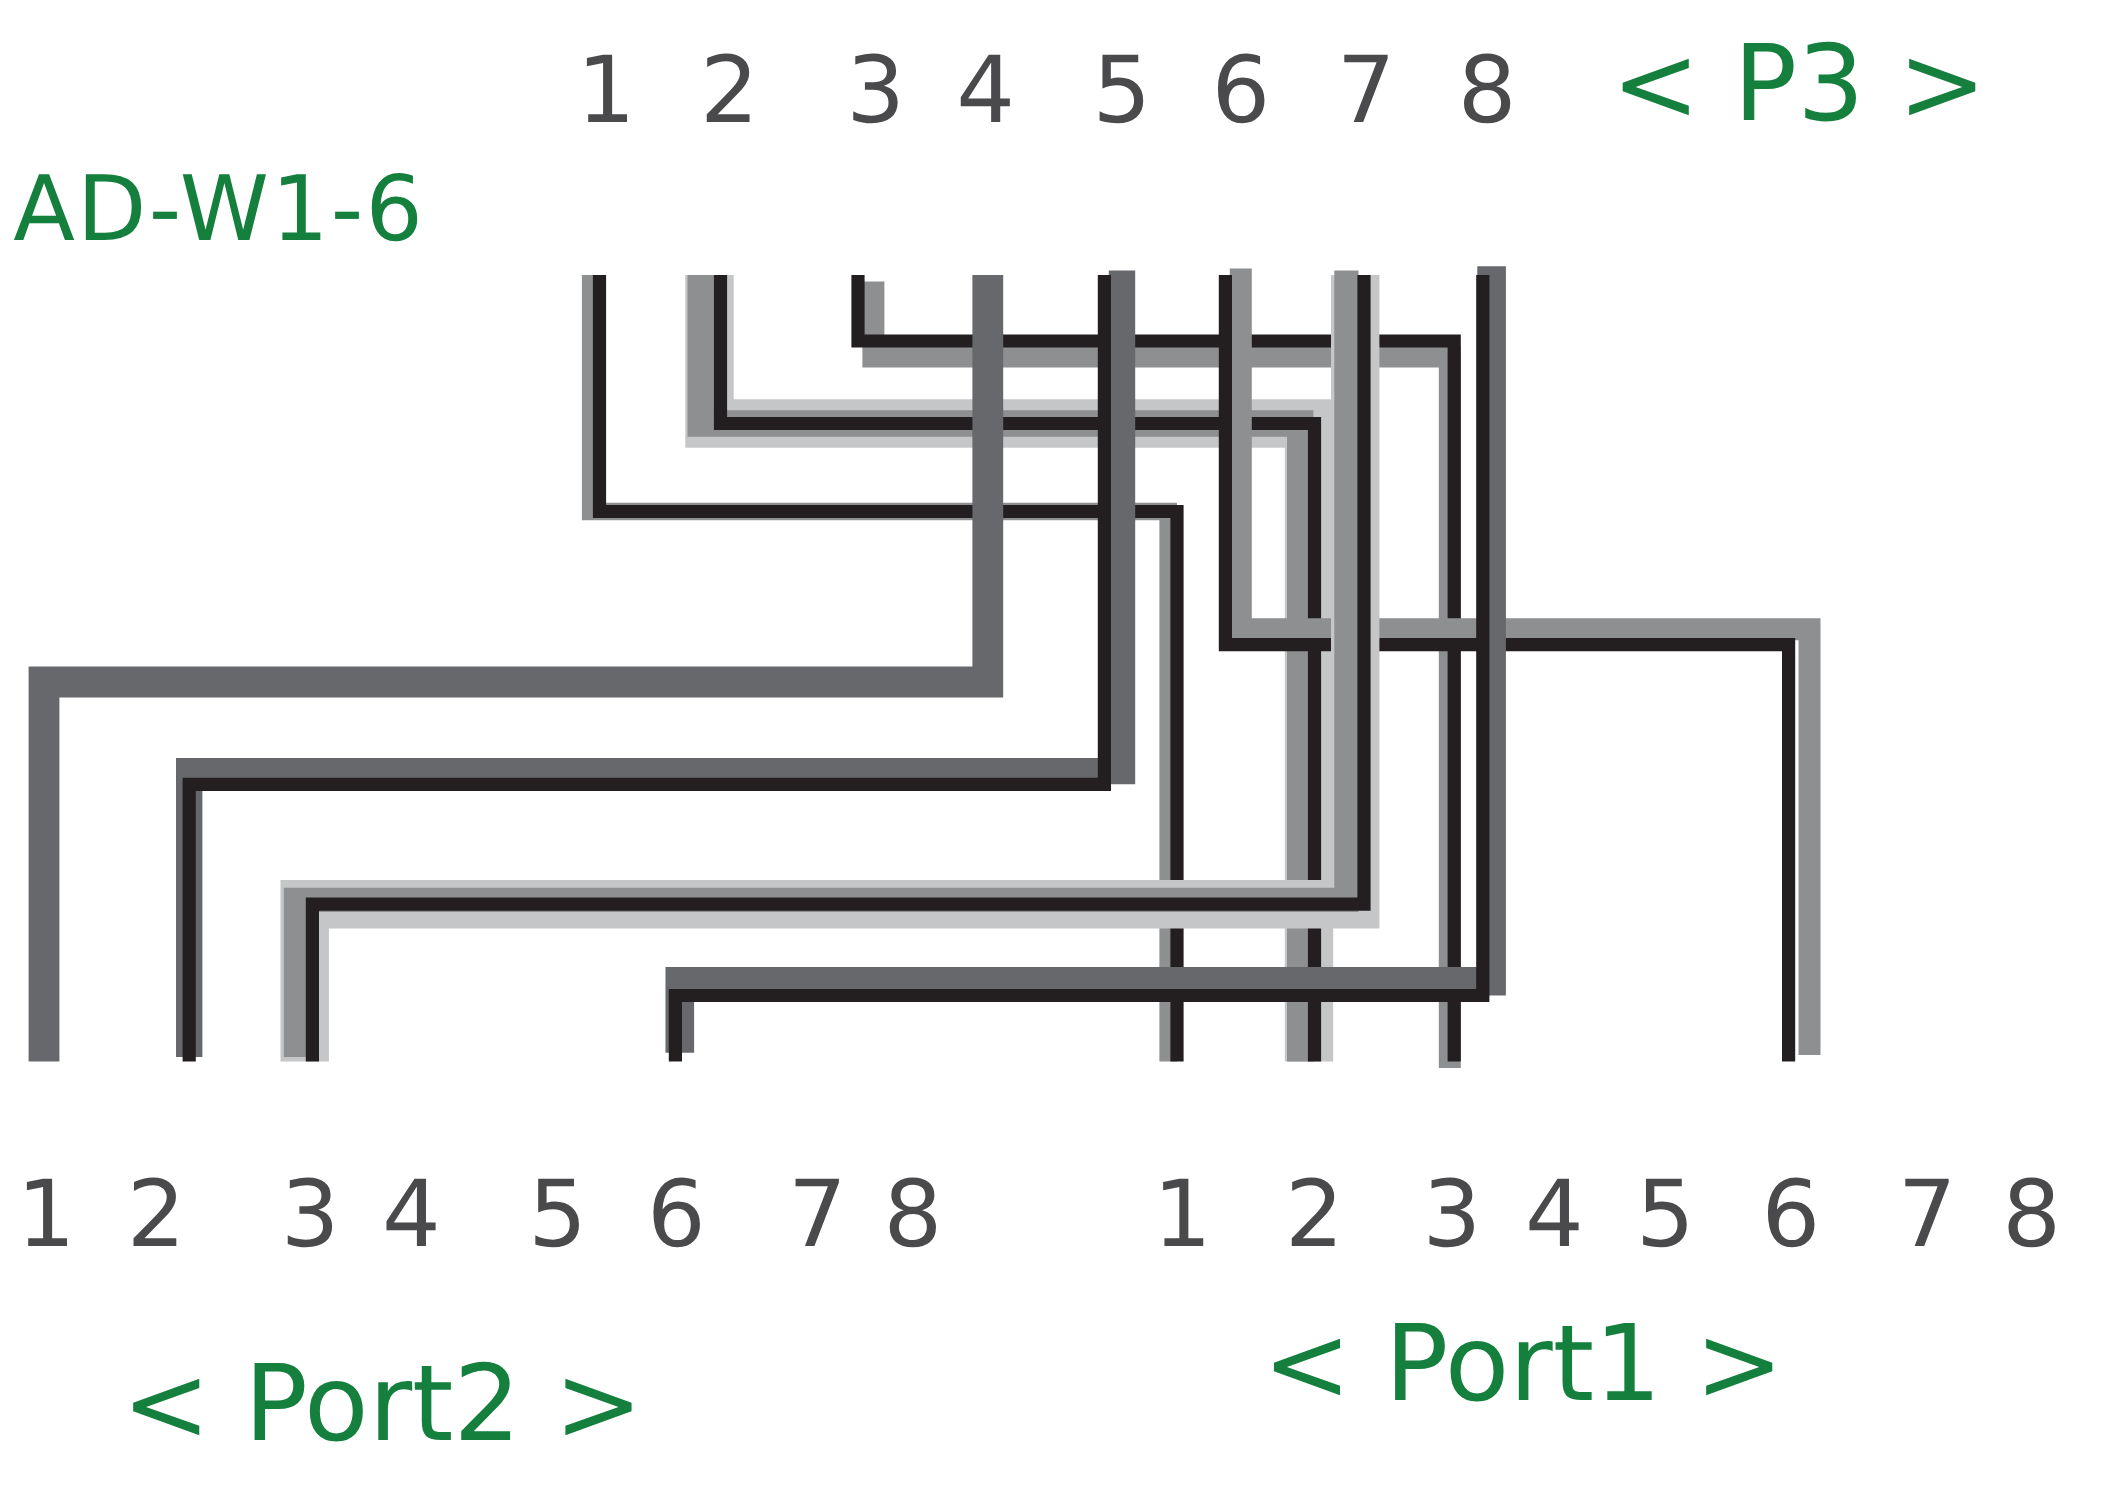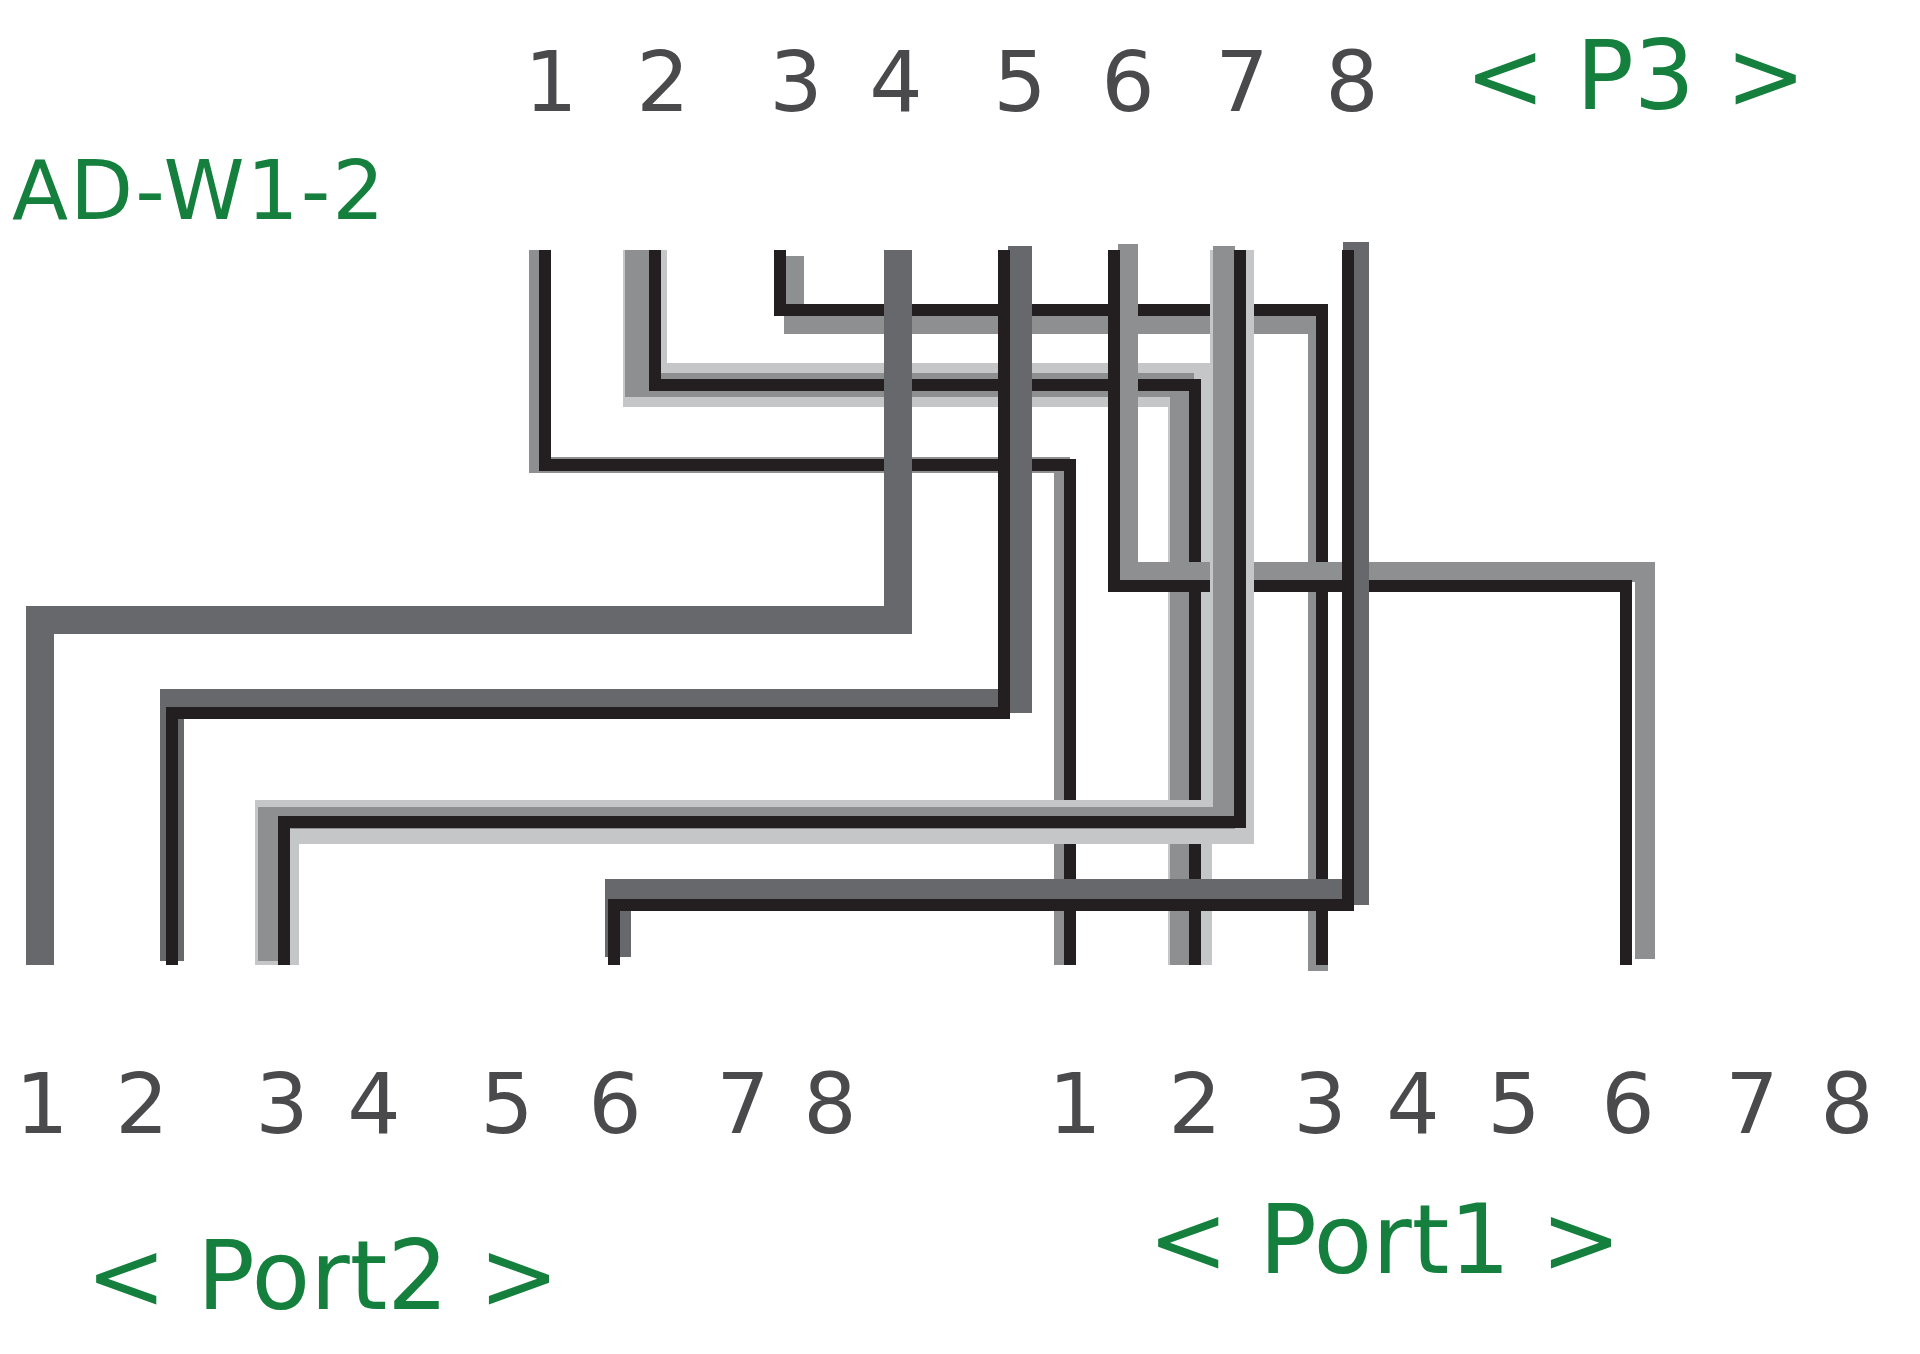--- a/index.html
+++ b/index.html
@@ -9,21 +9,21 @@
            line-height: 1; white-space: nowrap; }
   .pin { position: absolute; width: 60px; text-align: center; font-size: 84px;
          color: #4a4a4c; line-height: 1; }
   .title { font-size: 82px; letter-spacing: 2px; }
   .port-label { font-size: 96px; }
   svg.wires { position: absolute; left: 0; top: 0; }
 </style>
 </head>
 <body>
 
-<div class="label title" style="left:12px; top:150px;">AD-W1-2</div>
+<div class="label title" style="left:12px; top:150px;">AD-W1-6</div>
 
 <div>
   <div class="pin" style="left:521px; top:40px;">1</div>
   <div class="pin" style="left:633px; top:40px;">2</div>
   <div class="pin" style="left:766px; top:40px;">3</div>
   <div class="pin" style="left:866px; top:40px;">4</div>
   <div class="pin" style="left:990px; top:40px;">5</div>
   <div class="pin" style="left:1098px; top:40px;">6</div>
   <div class="pin" style="left:1212px; top:40px;">7</div>
   <div class="pin" style="left:1322px; top:40px;">8</div>
@@ -62,21 +62,21 @@
 
 <div>
   <div class="pin" style="left:12px; top:1062px;">1</div>
   <div class="pin" style="left:112px; top:1062px;">2</div>
   <div class="pin" style="left:252px; top:1062px;">3</div>
   <div class="pin" style="left:344px; top:1062px;">4</div>
   <div class="pin" style="left:477px; top:1062px;">5</div>
   <div class="pin" style="left:585px; top:1062px;">6</div>
   <div class="pin" style="left:713px; top:1062px;">7</div>
   <div class="pin" style="left:800px; top:1062px;">8</div>
-  <div class="label port-label" style="left:86px; top:1228px;">&lt; Port2 &gt;</div>
+  <div class="label port-label" style="left:111px; top:1228px;">&lt; Port2 &gt;</div>
 </div>
 
 <div>
   <div class="pin" style="left:1045px; top:1062px;">1</div>
   <div class="pin" style="left:1165px; top:1062px;">2</div>
   <div class="pin" style="left:1290px; top:1062px;">3</div>
   <div class="pin" style="left:1383px; top:1062px;">4</div>
   <div class="pin" style="left:1484px; top:1062px;">5</div>
   <div class="pin" style="left:1598px; top:1062px;">6</div>
   <div class="pin" style="left:1722px; top:1062px;">7</div>

